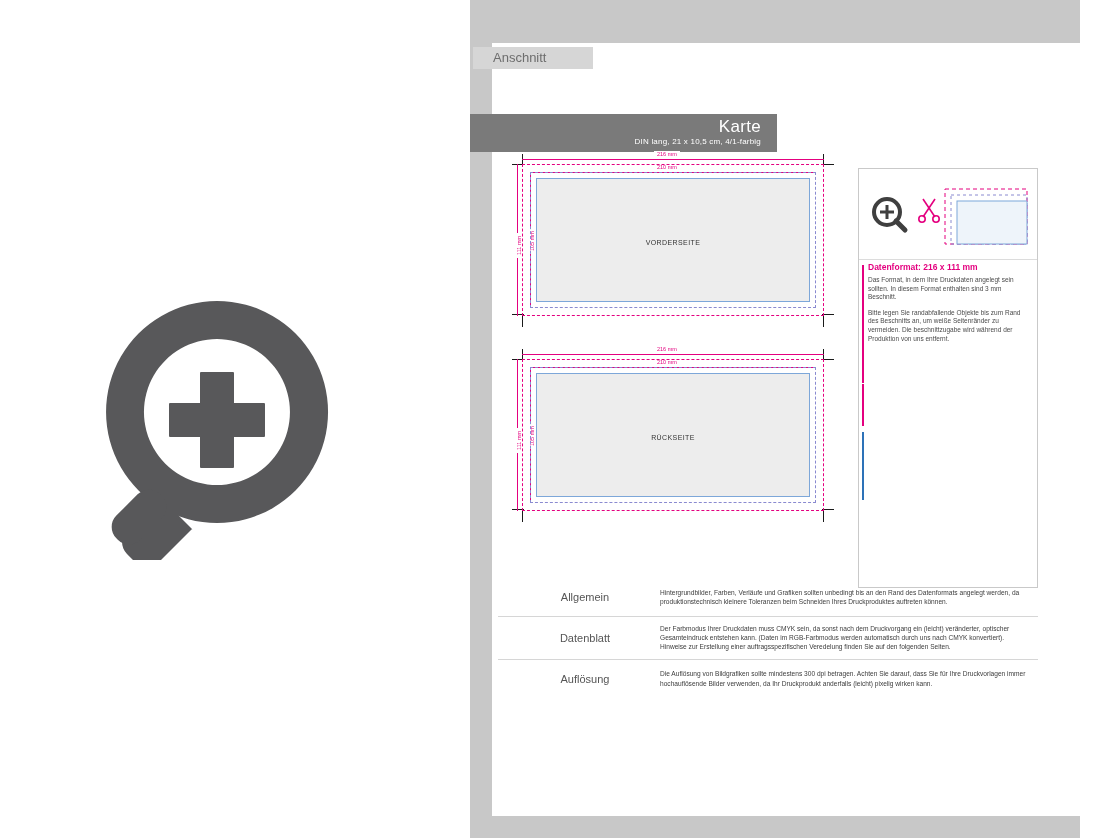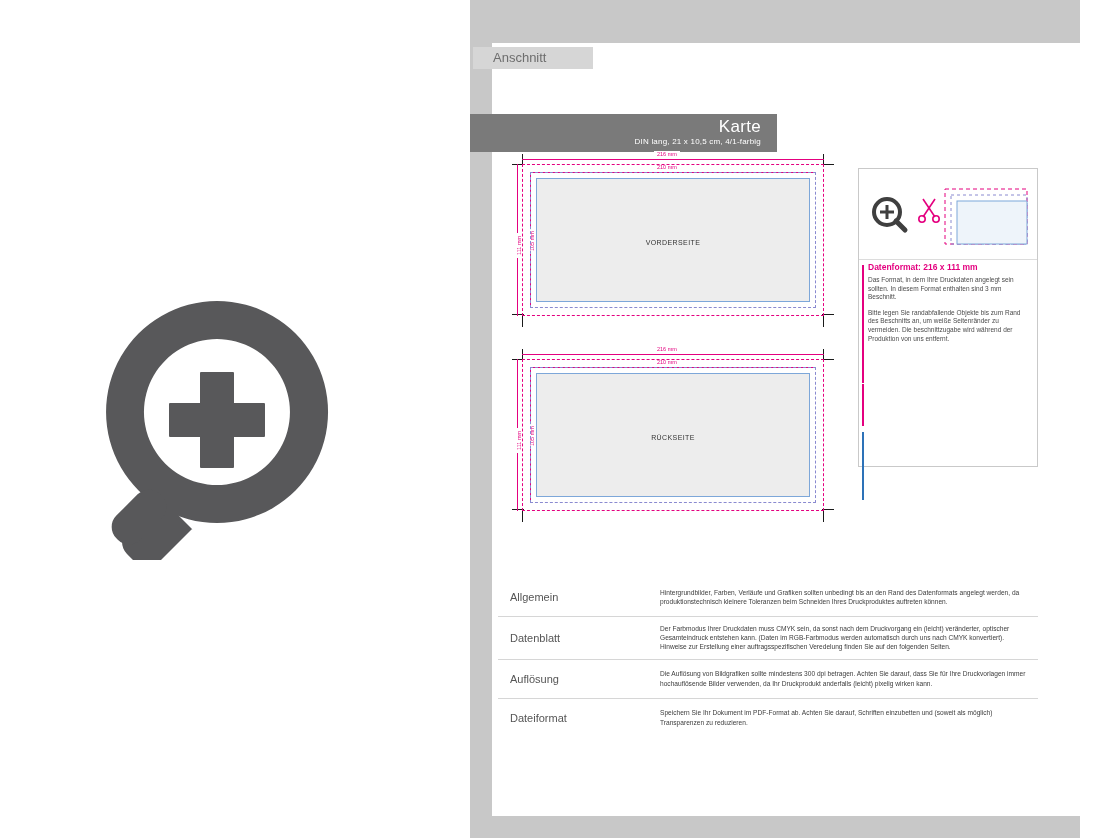--- a/index.html
+++ b/index.html
@@ -141,21 +141,21 @@
   }
   .crop-mark {
     position: absolute;
     background: #1a1a1a;
   }
 
   
   #legend {
     position: absolute;
     left: 858px; top: 168px;
-    width: 180px; height: 299px;
+    width: 180px; height: 420px;
     border: 1px solid #c9c9c9;
     box-sizing: border-box;
     background: #ffffff;
   }
   #legend-figure {
     position: absolute;
     left: 0; top: 0;
     width: 178px; height: 90px;
     background: #ffffff;
     border-bottom: 1px solid #dcdcdc;
@@ -211,20 +211,21 @@
     align-items: center;
   }
   .tip-row:last-child { border-bottom: none; }
   .tip-name {
     width: 162px;
     flex: 0 0 162px;
     font-size: 11px;
     color: #555555;
     padding-left: 12px;
     box-sizing: border-box;
+    text-align: center;
   }
   .tip-text {
     flex: 1;
     font-size: 6.6px;
     line-height: 9.2px;
     color: #3c3c3c;
     padding: 7px 10px 7px 0;
     box-sizing: border-box;
   }
 </style>
@@ -355,17 +356,13 @@
     <div class="tip-text">Hintergrundbilder, Farben, Verläufe und Grafiken sollten unbedingt bis an den Rand des Datenformats angelegt werden, da produktionstechnisch kleinere Toleranzen beim Schneiden Ihres Druckproduktes auftreten können.</div>
   </div>
   <div class="tip-row">
     <div class="tip-name">Datenblatt</div>
     <div class="tip-text">Der Farbmodus Ihrer Druckdaten muss CMYK sein, da sonst nach dem Druckvorgang ein (leicht) veränderter, optischer Gesamteindruck entstehen kann. (Daten im RGB-Farbmodus werden automatisch durch uns nach CMYK konvertiert). Hinweise zur Erstellung einer auftragsspezifischen Veredelung finden Sie auf den folgenden Seiten.</div>
   </div>
   <div class="tip-row">
     <div class="tip-name">Auflösung</div>
     <div class="tip-text">Die Auflösung von Bildgrafiken sollte mindestens 300 dpi betragen. Achten Sie darauf, dass Sie für Ihre Druckvorlagen immer hochauflösende Bilder verwenden, da Ihr Druckprodukt anderfalls (leicht) pixelig wirken kann.</div>
   </div>
-  <div class="tip-row">
-    <div class="tip-name">Dateiformat</div>
-    <div class="tip-text">Speichern Sie Ihr Dokument im PDF-Format ab. Achten Sie darauf, Schriften einzubetten und (soweit als möglich) Transparenzen zu reduzieren.</div>
-  </div>
 </div>
 
 </body></html>

